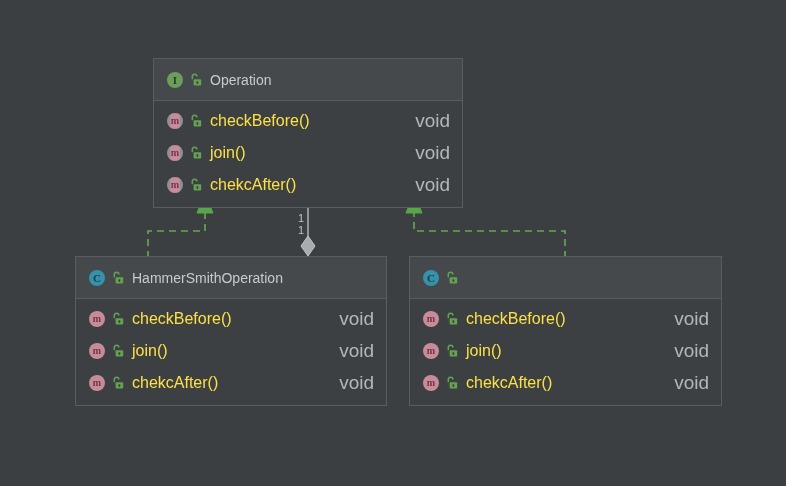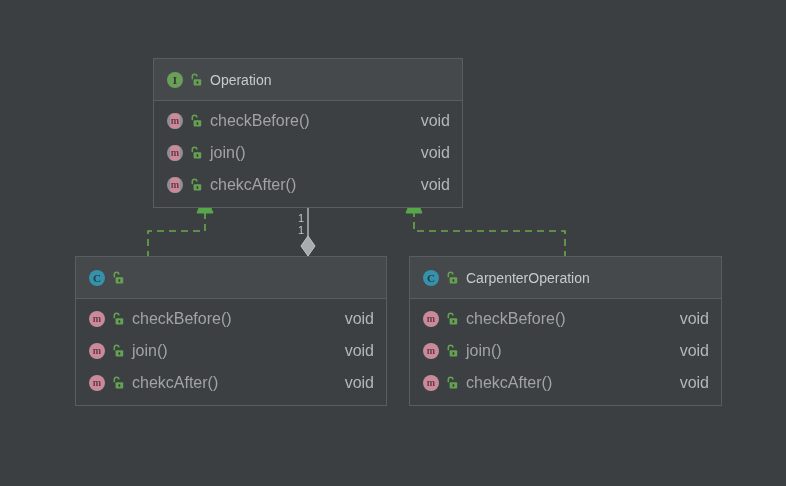--- a/index.html
+++ b/index.html
@@ -44,27 +44,27 @@
   .uml-member {
     display: flex;
     align-items: center;
     height: 32px;
     padding-left: 12px;
     padding-right: 12px;
     box-sizing: border-box;
   }
   .member-name {
     font-size: 16px;
-    color: #a3a3a3;
+    color: #fde047;
     margin-left: 8px;
     white-space: nowrap;
   }
   .member-type {
     margin-left: auto;
-    font-size: 16px;
+    font-size: 19px;
     color: #b4b7b8;
     white-space: nowrap;
   }
 
   
   .icn {
     flex: 0 0 auto;
     display: inline-block;
     line-height: 0;
   }
@@ -202,20 +202,21 @@
           <text x="9" y="12.8" font-family="Liberation Serif, serif" font-size="11" font-weight="bold" fill="#203b44" text-anchor="middle">C</text>
         </svg>
       </span>
       <span class="icn lock">
         <svg width="13" height="14" viewBox="0 0 13 14">
           <path d="M3.3 6.2 V3.6 a2.3 2.3 0 0 1 4.6 0" fill="none" stroke="#64a152" stroke-width="1.5"></path>
           <rect x="4.6" y="6.2" width="7.6" height="6.4" rx="1" fill="#64a152"></rect>
           <rect x="7.6" y="8.3" width="1.6" height="2.4" fill="#2f3a2b"></rect>
         </svg>
       </span>
+      <span class="node-title">HammerSmithOperation</span>
     </div>
 
     <div class="uml-members">
       <div class="uml-member">
         <span class="icn">
           <svg width="18" height="18" viewBox="0 0 18 18">
             <circle cx="9" cy="9" r="8" fill="#c98b9b"></circle>
             <text x="9" y="12.4" font-family="Liberation Serif, serif" font-size="10" font-weight="bold" fill="#6e3846" text-anchor="middle">m</text>
           </svg>
         </span>
@@ -277,21 +278,20 @@
           <text x="9" y="12.8" font-family="Liberation Serif, serif" font-size="11" font-weight="bold" fill="#203b44" text-anchor="middle">C</text>
         </svg>
       </span>
       <span class="icn lock">
         <svg width="13" height="14" viewBox="0 0 13 14">
           <path d="M3.3 6.2 V3.6 a2.3 2.3 0 0 1 4.6 0" fill="none" stroke="#64a152" stroke-width="1.5"></path>
           <rect x="4.6" y="6.2" width="7.6" height="6.4" rx="1" fill="#64a152"></rect>
           <rect x="7.6" y="8.3" width="1.6" height="2.4" fill="#2f3a2b"></rect>
         </svg>
       </span>
-      <span class="node-title">CarpenterOperation</span>
     </div>
 
     <div class="uml-members">
       <div class="uml-member">
         <span class="icn">
           <svg width="18" height="18" viewBox="0 0 18 18">
             <circle cx="9" cy="9" r="8" fill="#c98b9b"></circle>
             <text x="9" y="12.4" font-family="Liberation Serif, serif" font-size="10" font-weight="bold" fill="#6e3846" text-anchor="middle">m</text>
           </svg>
         </span>

